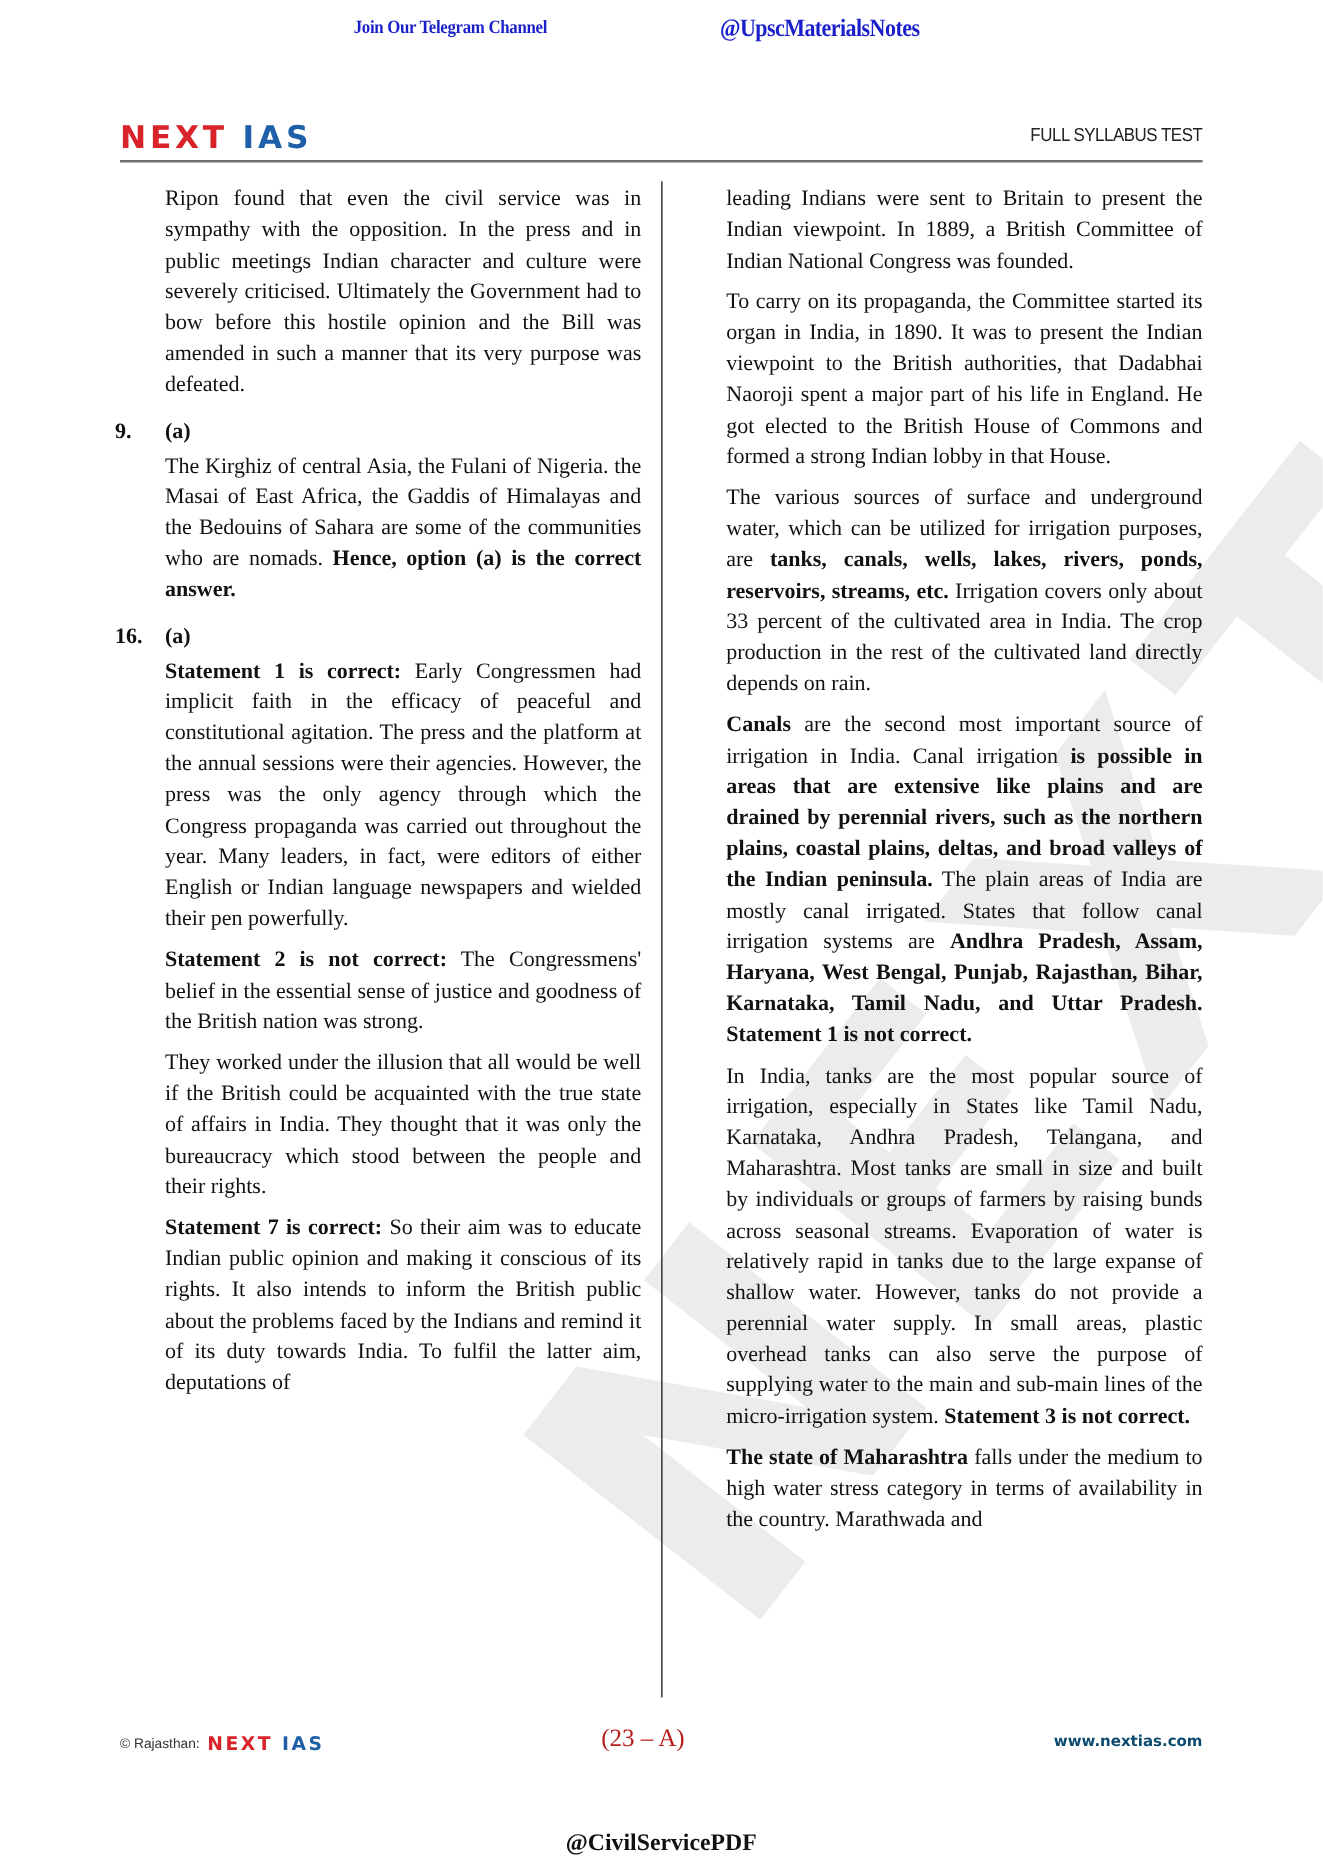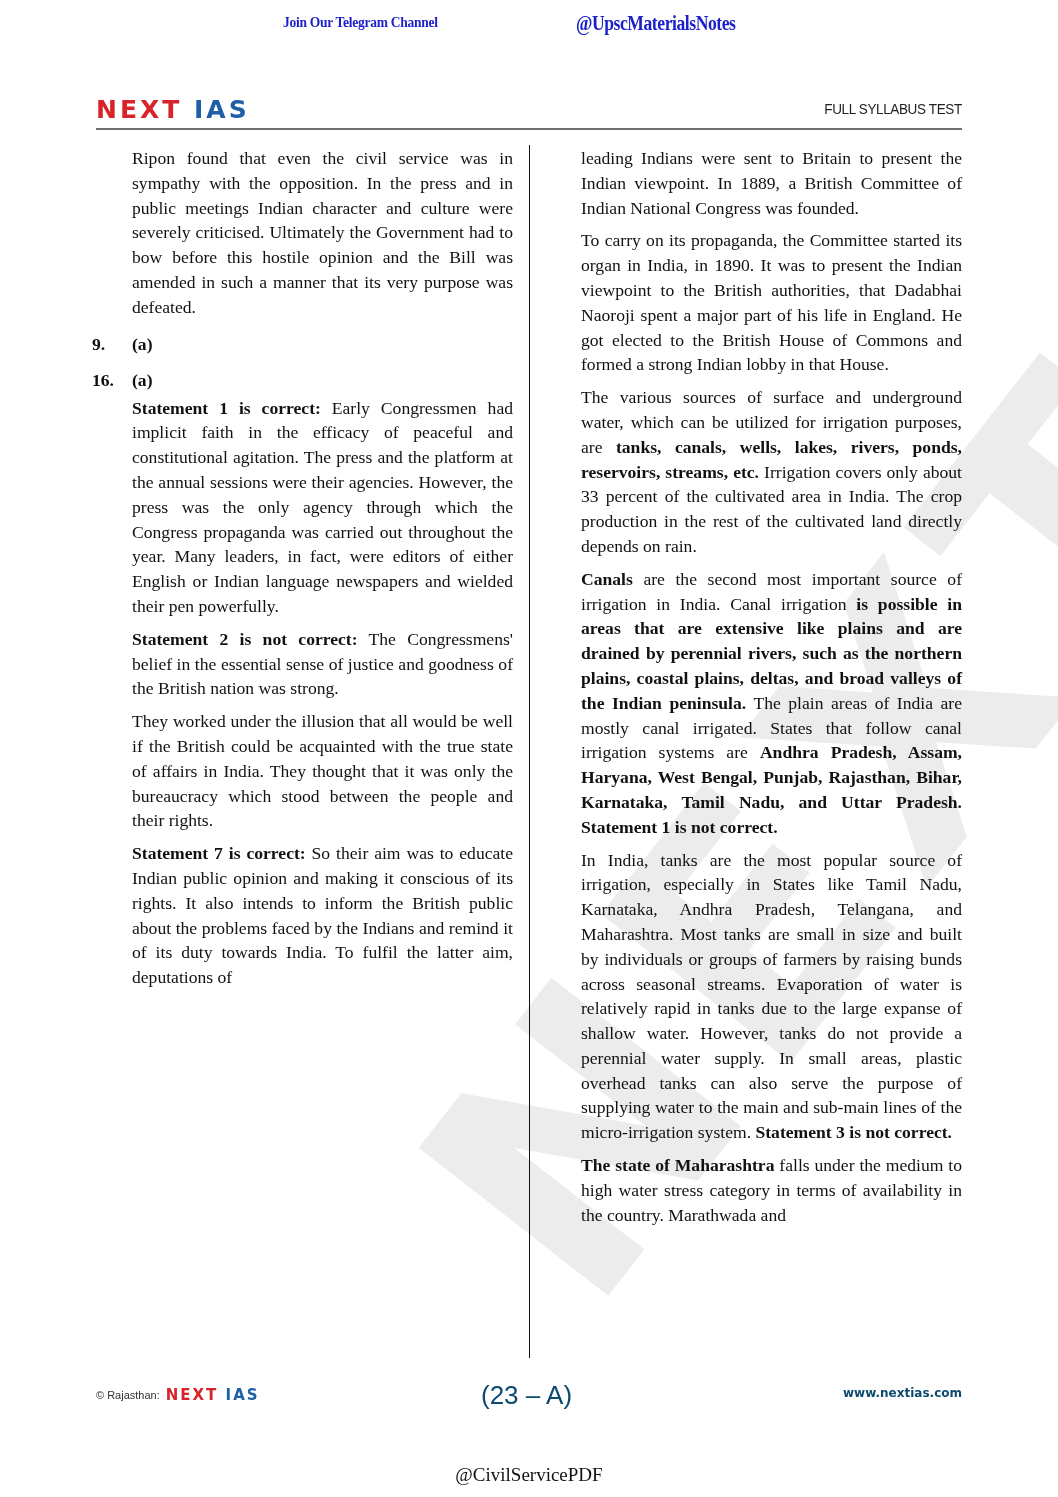--- a/index.html
+++ b/index.html
@@ -24,24 +24,24 @@
   .col-right { left: 541px; width: 421px; }
 
   .para { margin: 0 0 8px 40px; font-size: 17.6px; line-height: 24.8px; text-align: justify; }
   .para b { font-weight: bold; }
   .qhead { display: flex; font-weight: bold; font-size: 17.6px; line-height: 24px; margin: 12px 0 4px 0; }
   .qnum { width: 40px; }
 
   .footer { position: absolute; top: 1380px; left: 96px; width: 866px; height: 30px; }
   .copy { position: absolute; left: 0; top: 6px; font-family: "Liberation Sans", sans-serif; font-size: 11px; color: #333; display: flex; align-items: center; gap: 6px; }
   .copy .mini-logo { font-family: "DejaVu Sans", sans-serif; font-weight: bold; font-size: 15px; letter-spacing: 2px; }
-  .page-no { position: absolute; left: 385px; top: 0; font-family: Liberation Sans, sans-serif; font-size: 26px; color: #0c4a6e; }
+  .page-no { position: absolute; left: 385px; top: 0; font-family: Liberation Serif, serif; font-size: 20px; color: #b91c1c; }
   .site { position: absolute; right: 0; top: 6px; font-family: "DejaVu Sans", sans-serif; font-size: 12px; color: #0c4a6e; font-weight: bold; }
 
-  .bottom-handle { position: absolute; top: 1464px; left: 0; width: 1058px; text-align: center; font-family: "Liberation Serif", serif; font-weight: normal; font-size: 19px; color: #111; }
+  .bottom-handle { position: absolute; top: 1464px; left: 0; width: 1058px; text-align: center; font-family: "Liberation Serif", serif; font-weight: bold; font-size: 19px; color: #111; }
 </style>
 </head>
 <body>
 
 <div class="tg-bar">
   <span class="tg-join">Join Our Telegram Channel</span>
   <span class="tg-handle">@UpscMaterialsNotes</span>
 </div>
 
 <div class="header">
@@ -56,20 +56,21 @@
 
 <div class="divider"></div>
 
 <div class="col col-left">
   <p class="para">Ripon found that even the civil service was in sympathy with the opposition. In the press and in public meetings Indian character and culture were severely criticised. Ultimately the Government had to bow before this hostile opinion and the Bill was amended in such a manner that its very purpose was defeated.</p>
 
   <div class="qhead">
     <span class="qnum">9.</span>
     <span>(a)</span>
   </div>
+  <p class="para"><span>The Kirghiz of central Asia, the Fulani of Nigeria. the Masai of East Africa, the Gaddis of Himalayas and the Bedouins of Sahara are some of the communities who are nomads. </span><b>Hence, option (a) is the correct answer.</b></p>
 
   <div class="qhead">
     <span class="qnum">16.</span>
     <span>(a)</span>
   </div>
   <p class="para"><b>Statement 1 is correct:</b><span> Early Congressmen had implicit faith in the efficacy of peaceful and constitutional agitation. The press and the platform at the annual sessions were their agencies. However, the press was the only agency through which the Congress propaganda was carried out throughout the year. Many leaders, in fact, were editors of either English or Indian language newspapers and wielded their pen powerfully.</span></p>
   <p class="para"><b>Statement 2 is not correct:</b><span> The Congressmens' belief in the essential sense of justice and goodness of the British nation was strong.</span></p>
   <p class="para">They worked under the illusion that all would be well if the British could be acquainted with the true state of affairs in India. They thought that it was only the bureaucracy which stood between the people and their rights.</p>
   <p class="para"><b>Statement 7 is correct:</b><span> So their aim was to educate Indian public opinion and making it conscious of its rights. It also intends to inform the British public about the problems faced by the Indians and remind it of its duty towards India. To fulfil the latter aim, deputations of</span></p>
 </div>

